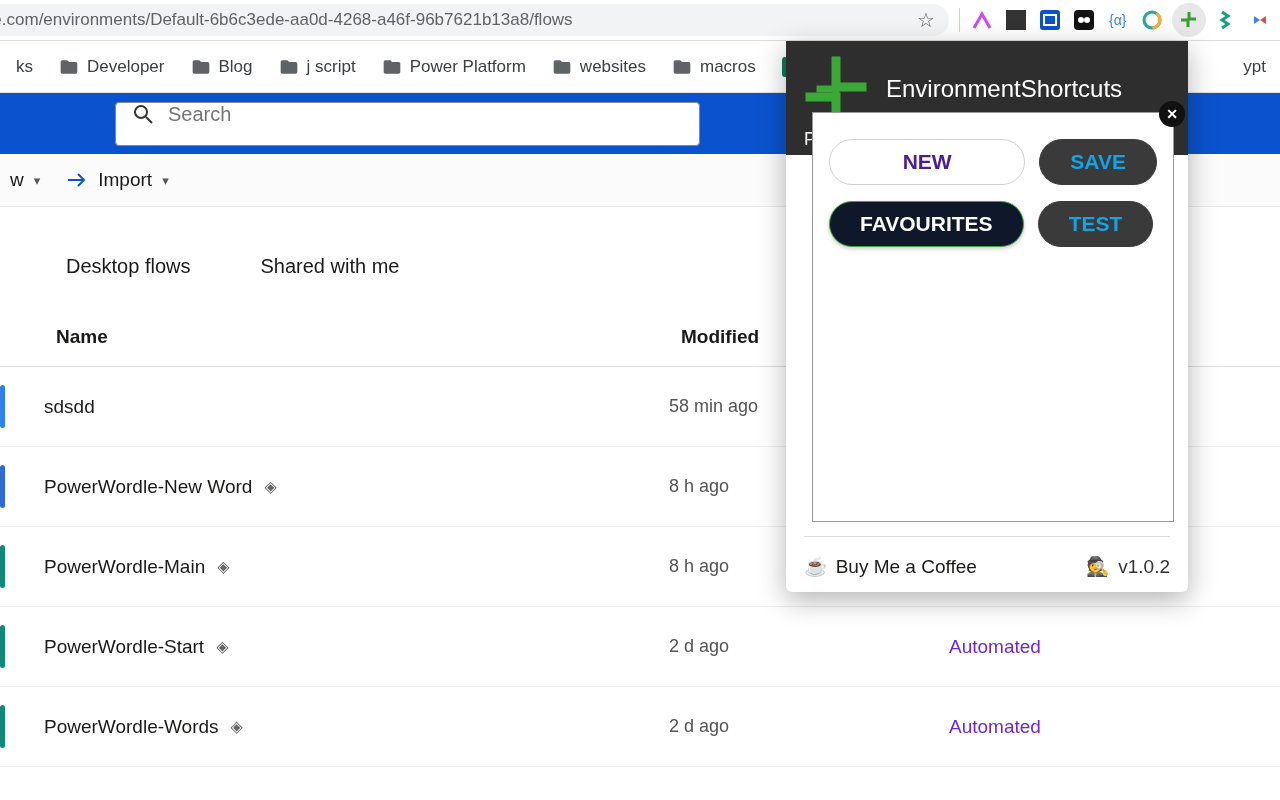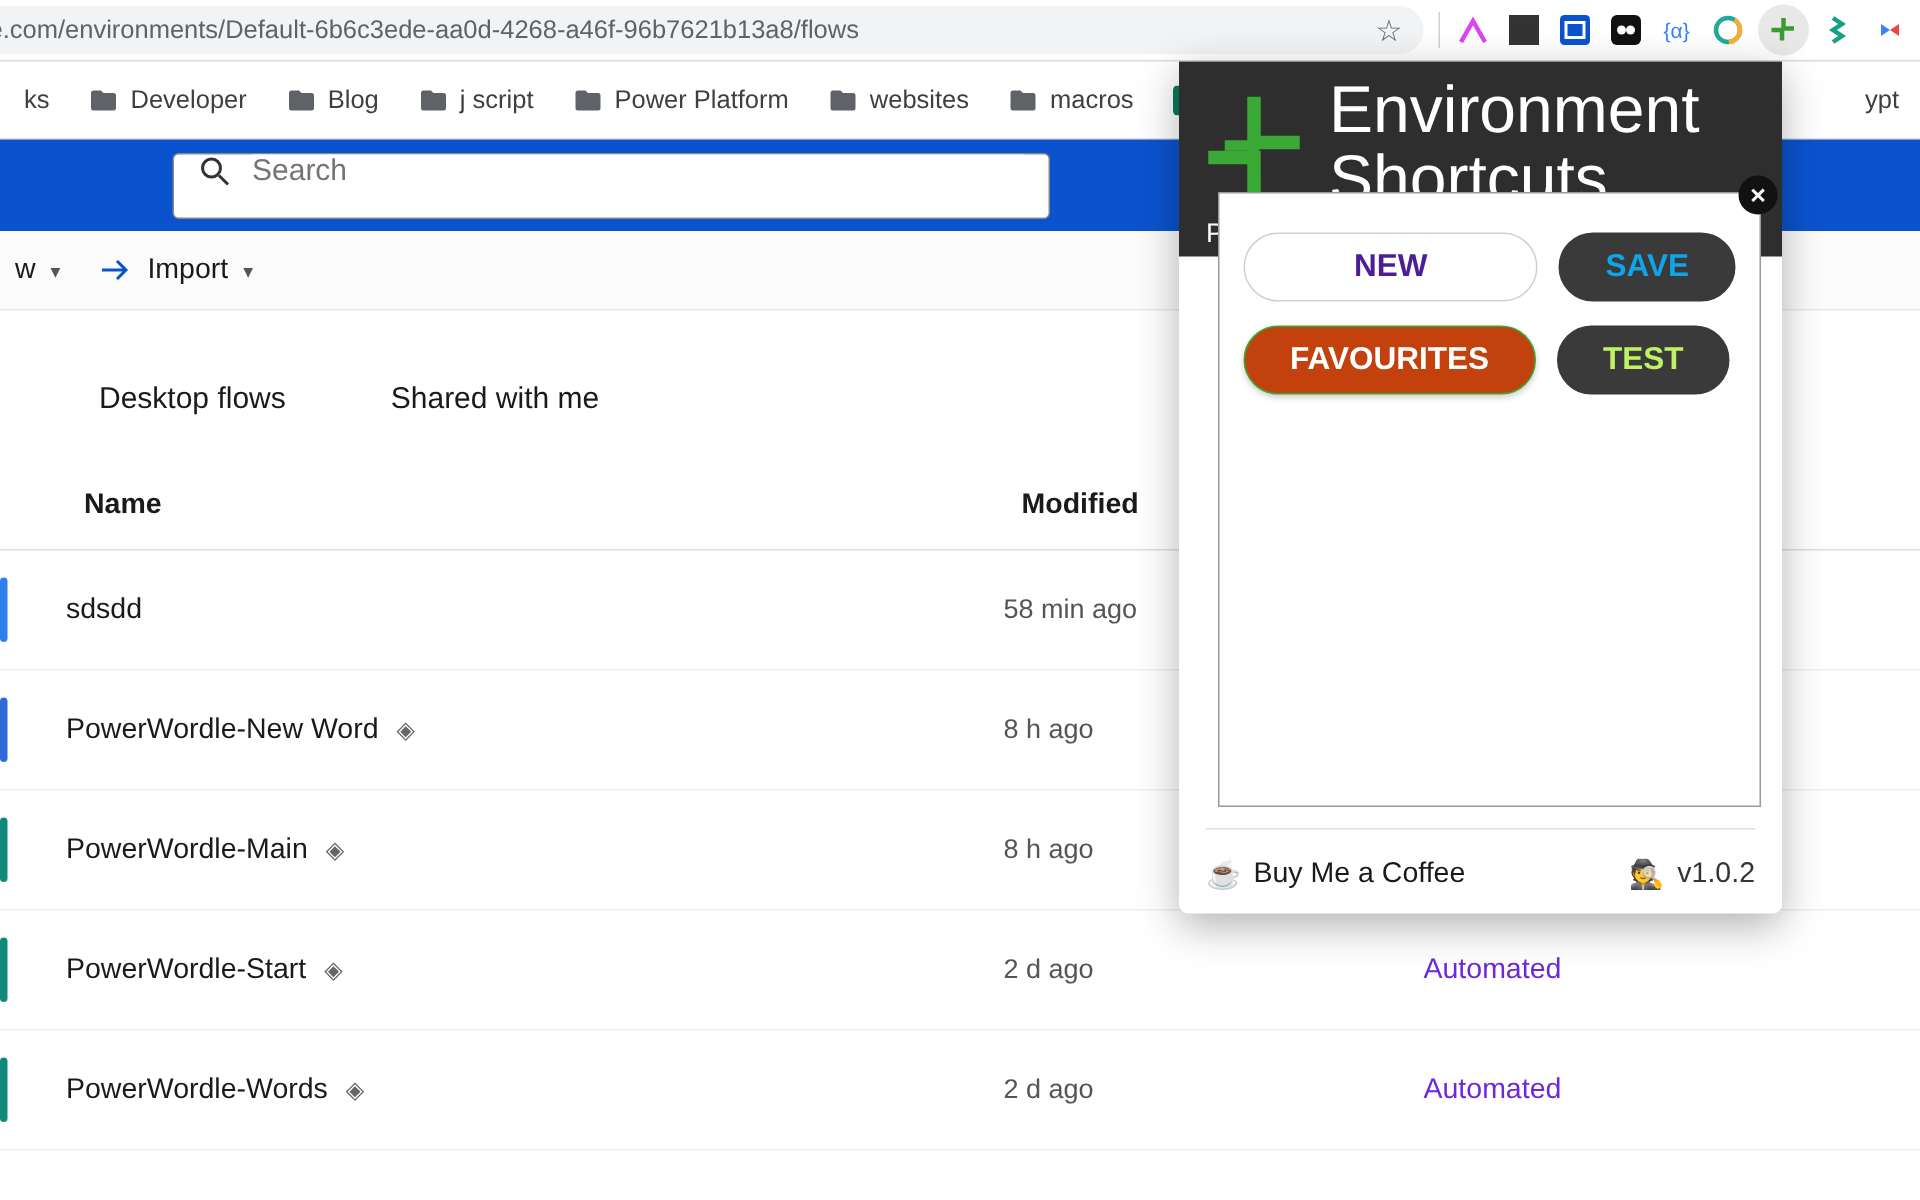--- a/index.html
+++ b/index.html
@@ -203,22 +203,22 @@
   }
   .ext-logo {
     width: 76px;
     height: 76px;
     display: flex;
     align-items: center;
     justify-content: center;
   }
   .ext-title-wrap {
     display: flex;
-    flex-direction: column;
-    font-size: 44px;
+    flex-direction: row;
+    font-size: 24px;
     line-height: 1.05;
   }
   .ext-body-outer {
     margin: -42px 14px 14px 26px;
     background: #fff;
     border: 1px solid #999;
     padding: 26px 16px 16px 16px;
     min-height: 410px;
     position: relative;
   }
@@ -248,22 +248,22 @@
     font-size: 21px;
     font-weight: 600;
     display: flex;
     align-items: center;
     justify-content: center;
     border: 1px solid #ccc;
     cursor: pointer;
   }
   .pill-new { background: #fff; color: #4c1d95; flex:1.4; border-color:#d0d0d0;}
   .pill-save { background: #3a3a3a; color: #0ea5e9; border-color:#3a3a3a;}
-  .pill-fav { background: #c2410c; color: #fff; border-color:#3aa935; box-shadow: 0 2px 4px rgba(0,0,0,.2);}
-  .pill-test { background: #3a3a3a; color: #bef264; border-color:#3a3a3a;}
+  .pill-fav { background: #0f172a; color: #fff; border-color:#3aa935; box-shadow: 0 2px 4px rgba(0,0,0,.2);}
+  .pill-test { background: #3a3a3a; color: #0ea5e9; border-color:#3a3a3a;}
   .ext-foot {
     border-top: 1px solid #ddd;
     margin: 8px 18px 14px 18px;
     padding-top: 18px;
     display: flex;
     align-items: center;
     justify-content: space-between;
     font-size: 19px;
   }
   .coffee { display: flex; align-items: center; gap: 8px; }

